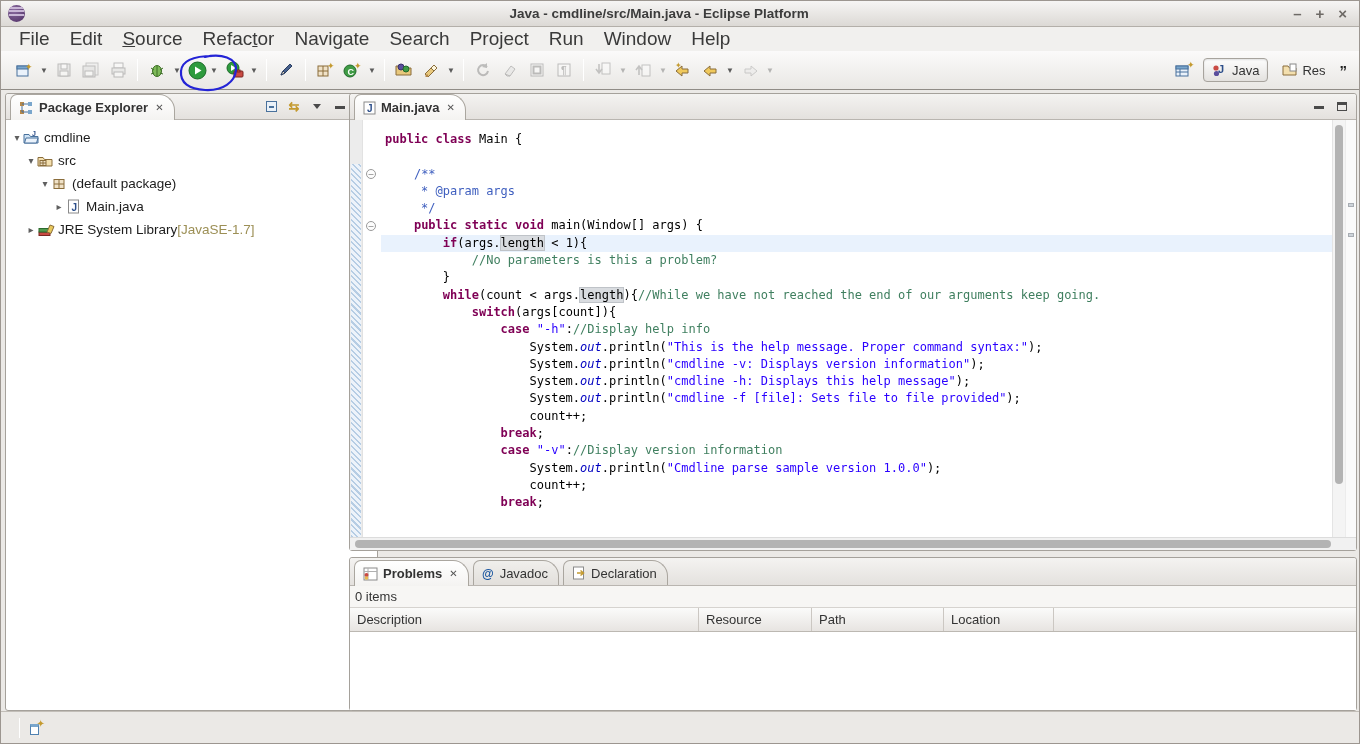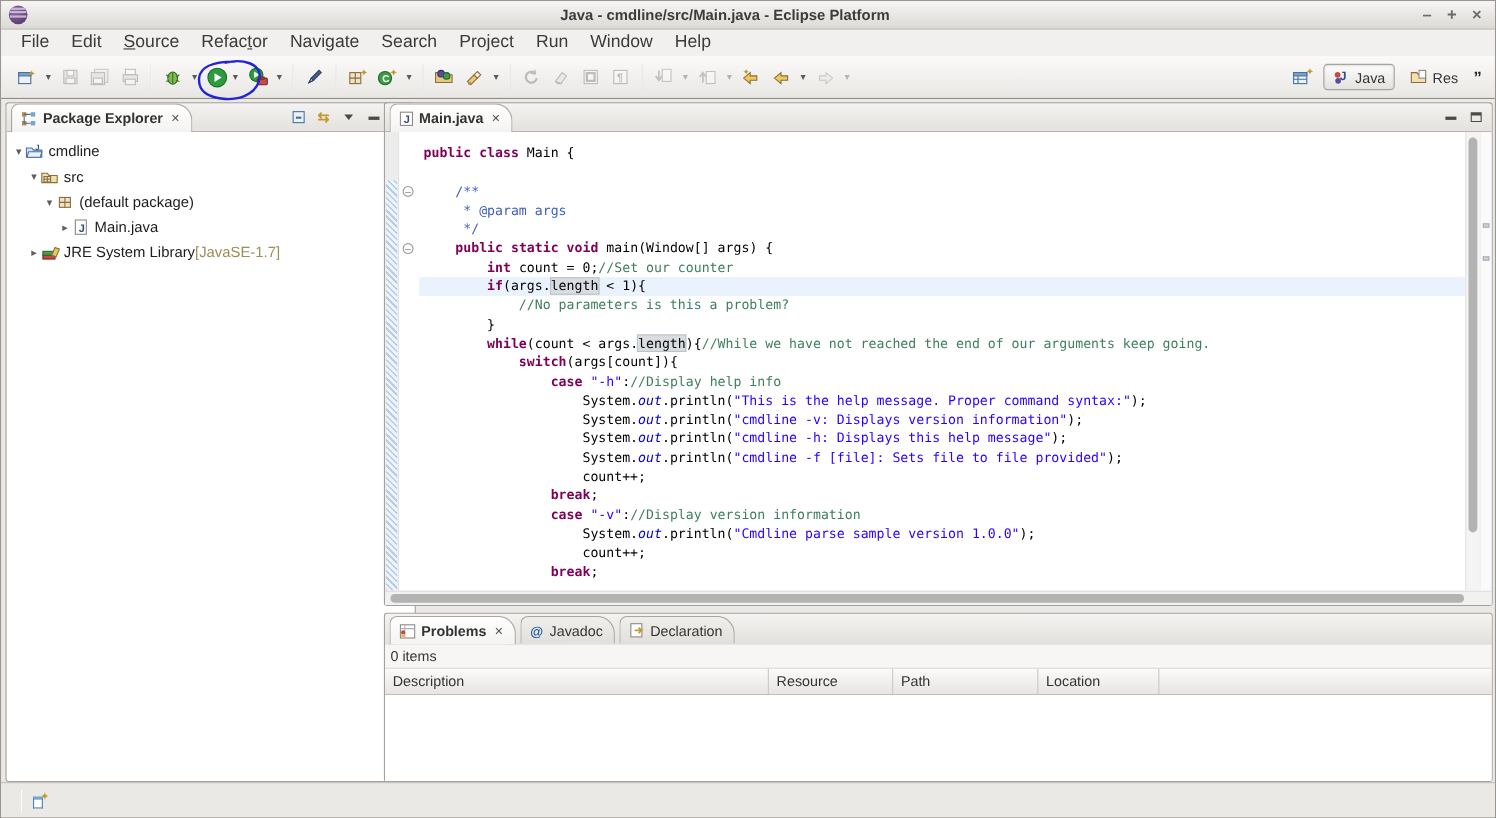--- a/index.html
+++ b/index.html
@@ -15,21 +15,21 @@
     position:relative; overflow:hidden; flex:0 0 auto; }
   .titlebar .app-icon:before { content:""; position:absolute; left:1px; right:1px; top:5px;
     height:2px; background:#c9b6d6; box-shadow:0 4px 0 #c9b6d6, 0 -3px 0 #c9b6d6; }
   .title-text { flex:1; text-align:center; font-size:13.5px; font-weight:bold; color:#3c3c3c; }
   .win-controls { display:flex; gap:14px; margin-right:12px; color:#6e6a66; font-size:15px; font-weight:bold; }
   .win-controls span { cursor:default; line-height:1; }
 
   
   .menubar { position:absolute; left:0; top:26px; right:0; height:24px; background:#f1f0ee;
     display:flex; align-items:center; padding-left:8px; }
-  .menu-item { font-size:16px; color:#3a3a3a; padding:3px 10px; }
+  .menu-item { font-size:19px; color:#3a3a3a; padding:3px 10px; }
   .menu-item u { text-decoration:underline; }
 
   
   .toolbar { position:absolute; left:0; top:50px; right:0; height:39px;
     background:linear-gradient(#fbfafa,#e9e7e4); border-bottom:1px solid #908c86;
     display:flex; align-items:center; padding:0 6px; }
   .tb-group { display:flex; align-items:center; gap:3px; padding:0 5px; }
   .tb-sep { width:1px; height:22px; background:#bdb9b4; border-right:1px solid #fff; margin:0 2px; }
   .tb-btn { width:24px; height:24px; display:flex; align-items:center; justify-content:center; border-radius:3px; }
   .tb-btn.disabled { opacity:.38; filter:grayscale(1); }
@@ -453,21 +453,20 @@
         <div class="fold-marker" style="top: 48.6px;">–</div>
         <div class="fold-marker" style="top: 100.5px;">–</div>
       </div>
     <div class="code-pane" id="code">
         <div class="code-line"><span class="k">public</span><span> </span><span class="k">class</span><span> Main {</span></div>
         <div class="code-line">&nbsp;</div>
         <div class="code-line"><span>    </span><span class="j">/**</span></div>
         <div class="code-line"><span class="j">     * @param args</span></div>
         <div class="code-line"><span class="j">     */</span></div>
         <div class="code-line"><span>    </span><span class="k">public</span><span> </span><span class="k">static</span><span> </span><span class="k">void</span><span> main(Window[] args) {</span></div>
-        <div class="code-line"><span>        </span><span class="k">int</span><span> count = 0;</span><span class="c">//Set our counter</span></div>
         <div class="code-line hl" style="background: rgb(233, 242, 253);"><span>        </span><span class="k">if</span><span>(args.</span><span class="o">length</span><span> &lt; 1){</span></div>
         <div class="code-line"><span>            </span><span class="c">//No parameters is this a problem?</span></div>
         <div class="code-line"><span>        }</span></div>
         <div class="code-line"><span>        </span><span class="k">while</span><span>(count &lt; args.</span><span class="o">length</span><span>){</span><span class="c">//While we have not reached the end of our arguments keep going.</span></div>
         <div class="code-line"><span>            </span><span class="k">switch</span><span>(args[count]){</span></div>
         <div class="code-line"><span>                </span><span class="k">case</span><span> </span><span class="s">"-h"</span><span>:</span><span class="c">//Display help info</span></div>
         <div class="code-line"><span>                    System.</span><span class="f">out</span><span>.println(</span><span class="s">"This is the help message. Proper command syntax:"</span><span>);</span></div>
         <div class="code-line"><span>                    System.</span><span class="f">out</span><span>.println(</span><span class="s">"cmdline -v: Displays version information"</span><span>);</span></div>
         <div class="code-line"><span>                    System.</span><span class="f">out</span><span>.println(</span><span class="s">"cmdline -h: Displays this help message"</span><span>);</span></div>
         <div class="code-line"><span>                    System.</span><span class="f">out</span><span>.println(</span><span class="s">"cmdline -f [file]: Sets file to file provided"</span><span>);</span></div>

